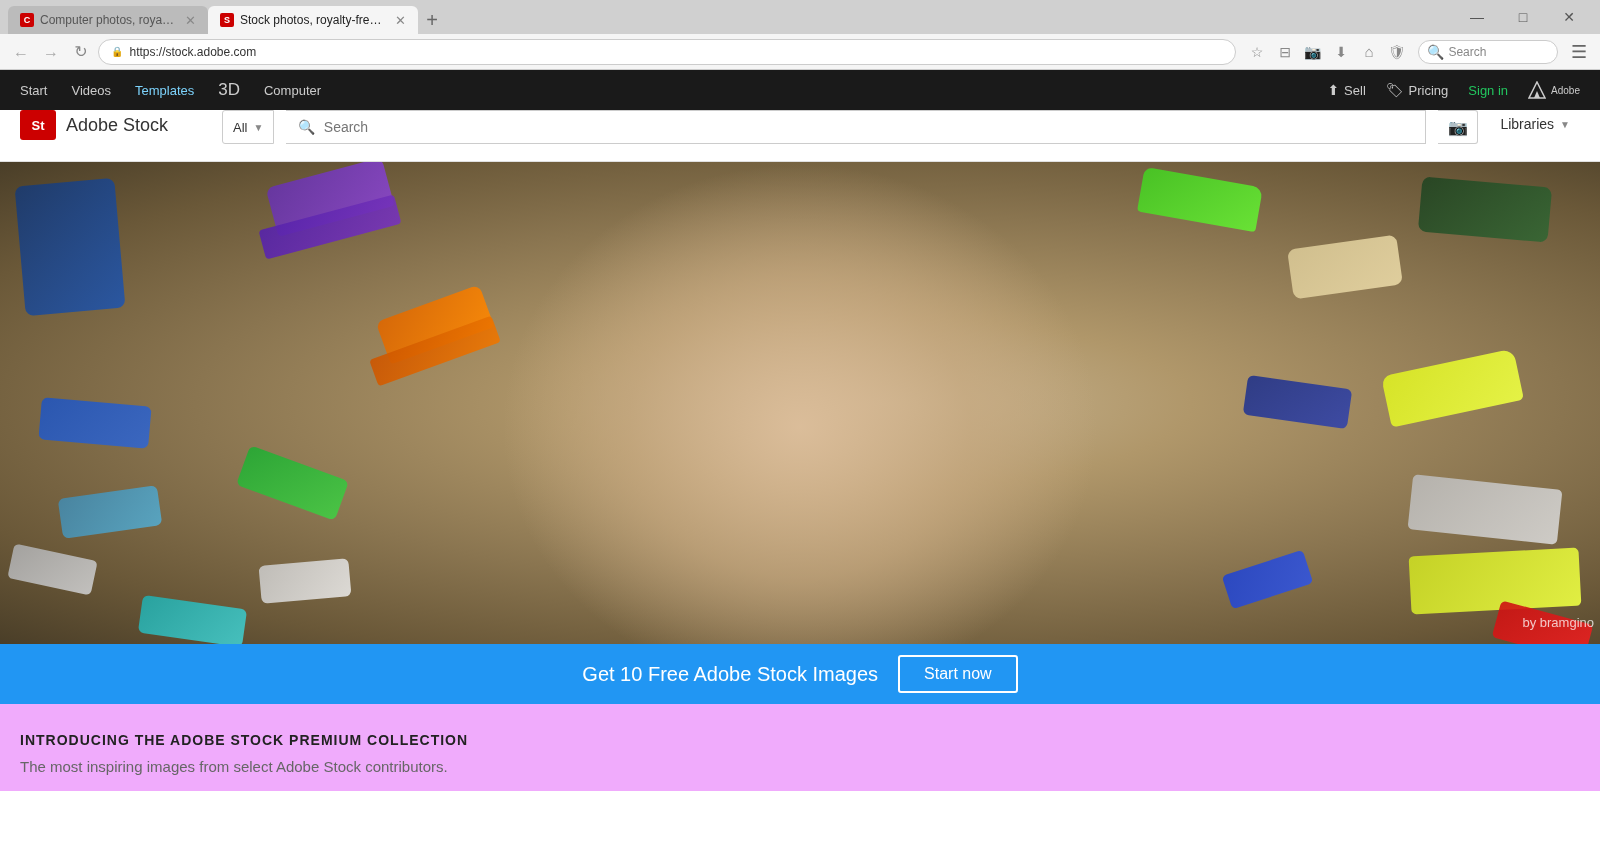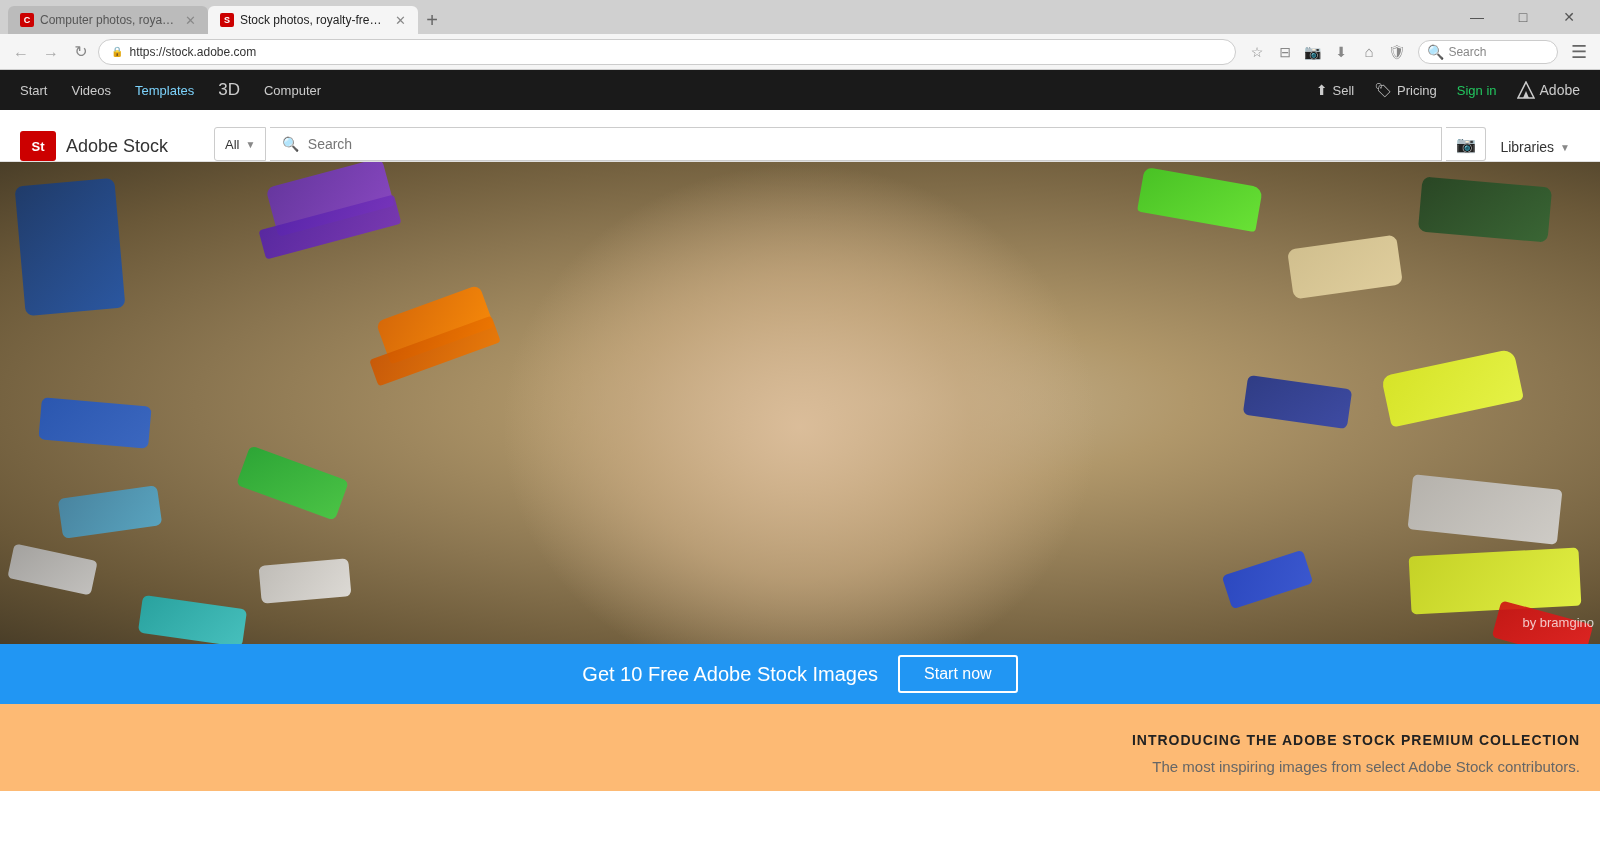--- a/index.html
+++ b/index.html
@@ -67,31 +67,31 @@
   <div style="display:flex;align-items:center;gap:20px;">
     <div style="display:flex;align-items:center;gap:5px;font-size:13px;color:#ccc;cursor:pointer;">
       <span style="font-size:14px;">⬆</span>
       <span>Sell</span>
     </div>
     <div style="display:flex;align-items:center;gap:5px;font-size:13px;color:#ccc;cursor:pointer;">
       <span style="font-size:14px;">🏷</span>
       <span>Pricing</span>
     </div>
     <div style="font-size:13px;color:#22c55e;cursor:pointer;">Sign in</div>
-    <div style="display:flex;align-items:center;gap:5px;font-size:14px;color:#ccc;cursor:pointer;">
+    <div style="display:flex;align-items:center;gap:5px;font-size:10px;color:#ccc;cursor:pointer;">
       <svg width="18" height="18" viewBox="0 0 18 18">
         <polygon points="9,1 17,17 1,17" fill="none" stroke="#ccc" stroke-width="1.5"></polygon>
         <polygon points="6,17 9,10 12,17" fill="#ccc"></polygon>
       </svg>
       <span>Adobe</span>
     </div>
   </div>
 </div>
 
-<div style="background:white;height:52px;display:flex;align-items:flex-end;padding:0 20px;border-bottom:1px solid #e0e0e0;gap:4px;">
+<div style="background:white;height:52px;display:flex;align-items:flex-start;padding:0 20px;border-bottom:1px solid #e0e0e0;gap:12px;">
   <div style="display:flex;align-items:center;gap:10px;min-width:190px;">
     <div style="width:36px;height:30px;background:#cc0000;border-radius:3px;display:flex;align-items:center;justify-content:center;color:white;font-size:13px;font-weight:bold;">St</div>
     <span style="font-size:18px;color:#333;">Adobe Stock</span>
   </div>
   <div style="display:flex;align-items:center;border:1px solid #ccc;border-radius:3px 0 0 3px;height:34px;padding:0 10px;font-size:13px;color:#333;gap:6px;background:white;cursor:pointer;white-space:nowrap;">
     <span>All</span>
     <span style="font-size:10px;color:#888;">▼</span>
   </div>
   <div style="flex:1;display:flex;align-items:center;border:1px solid #ccc;border-left:none;height:34px;padding:0 12px;gap:8px;">
     <span style="color:#999;font-size:14px;">🔍</span>
@@ -157,16 +157,16 @@
 
 
   <div style="position:absolute;bottom:14px;right:6px;color:rgba(255,255,255,0.75);font-size:13px;">by bramgino</div>
 </div>
 
 <div style="background:#2196f3;height:60px;display:flex;align-items:center;justify-content:center;gap:20px;">
   <span style="color:white;font-size:20px;">Get 10 Free Adobe Stock Images</span>
   <button style="border:2px solid white;color:white;background:transparent;padding:8px 24px;border-radius:3px;font-size:16px;cursor:pointer;">Start now</button>
 </div>
 
-<div style="background:#fdba74;padding:28px 20px 16px;text-align:right;">
+<div style="background:#f0abfc;padding:28px 20px 16px;text-align:left;">
   <div style="font-size:14px;font-weight:bold;letter-spacing:1px;color:#222;margin-bottom:10px;">INTRODUCING THE ADOBE STOCK PREMIUM COLLECTION</div>
   <div style="font-size:15px;color:#666;">The most inspiring images from select Adobe Stock contributors.</div>
 </div>
 
 </body></html>

